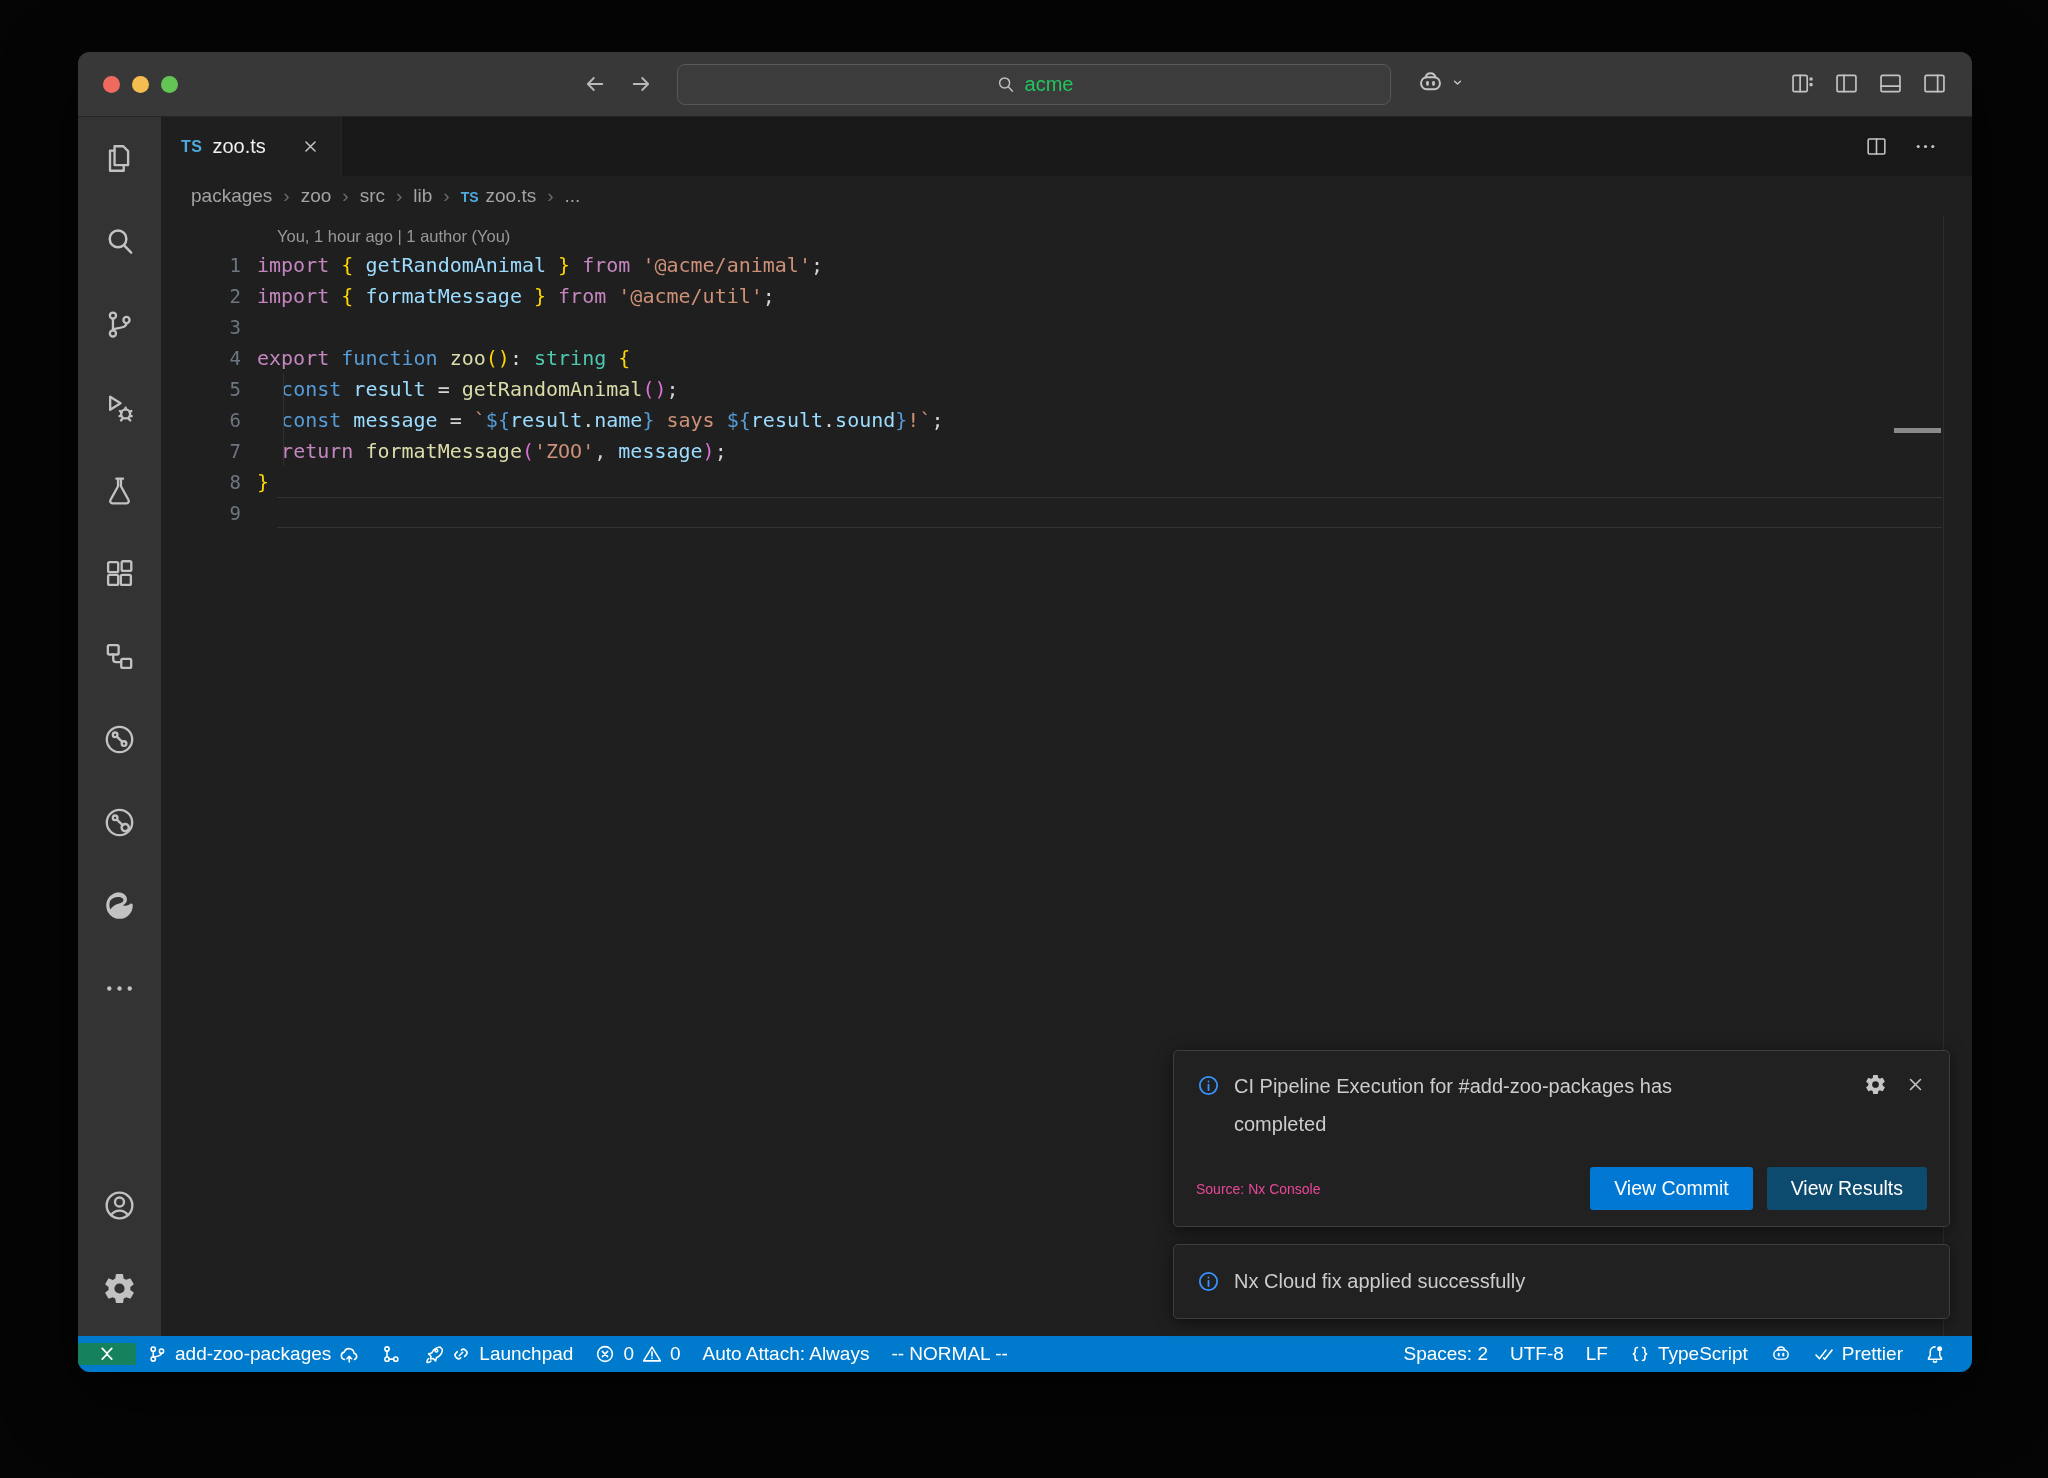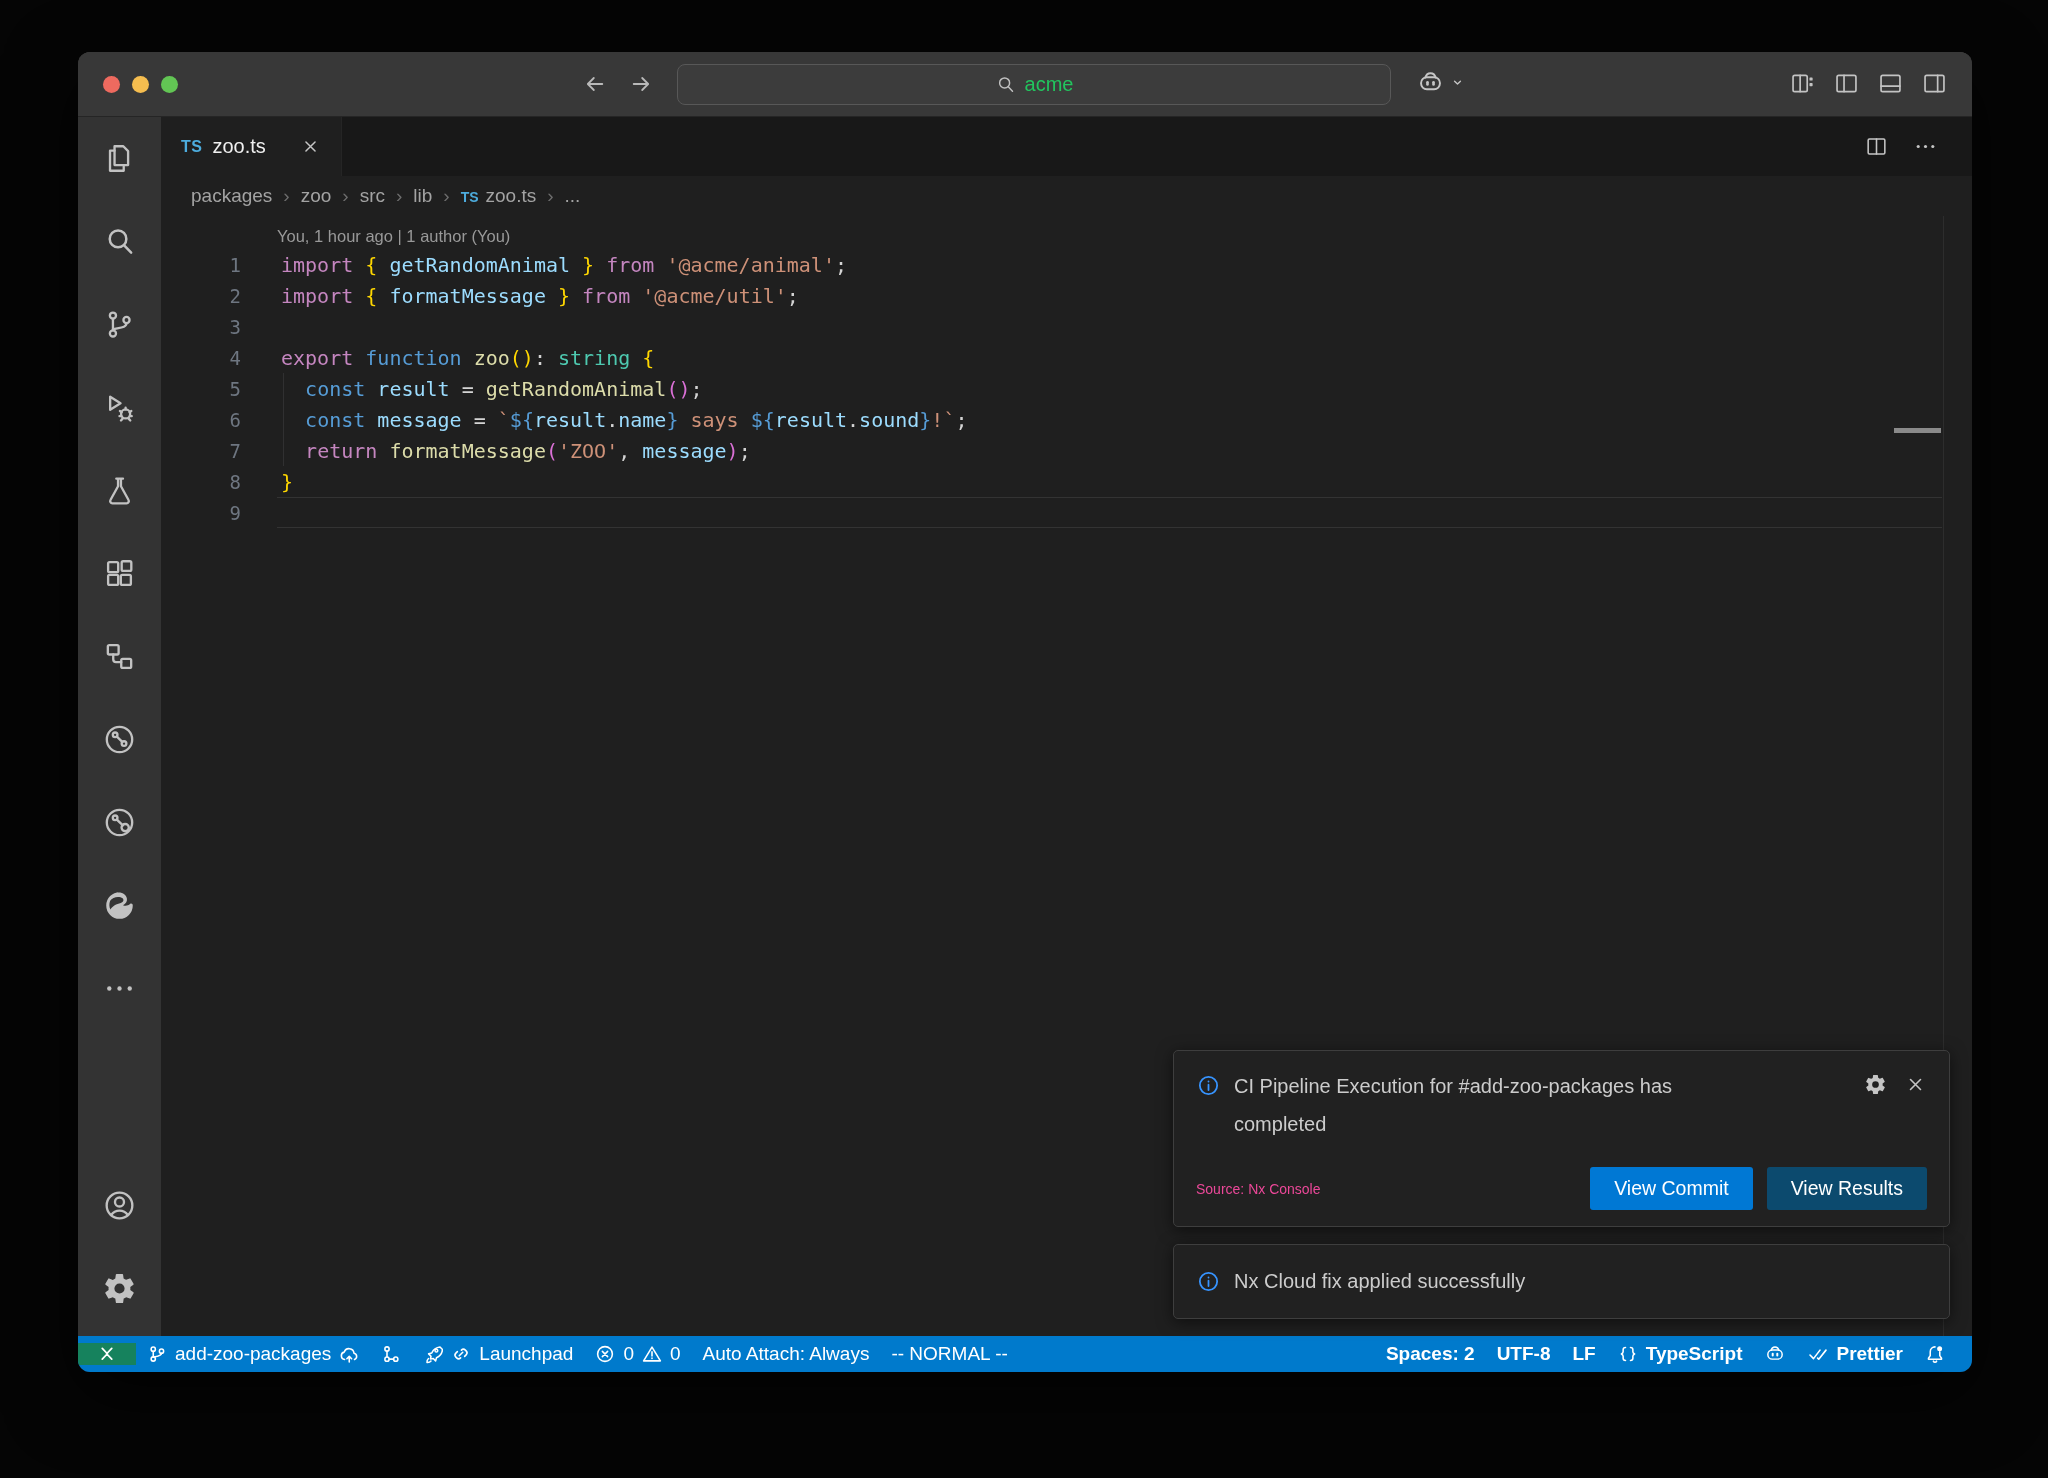--- a/index.html
+++ b/index.html
@@ -59,21 +59,21 @@
   .breadcrumbs .bc { cursor:pointer; }
   .breadcrumbs .bc-badge { font-size:14px; font-weight:bold; color:#4dacdd; margin-right:7px; }
   
   .code-area { position:relative; flex:1; overflow:hidden; padding-top:6px; }
   .codelens { margin-left:116px; height:27px; font-size:16.5px; color:#999999; cursor:pointer;
               display:flex; align-items:flex-end; padding-bottom:3px; }
   .code-line { position:relative; height:31px; display:flex; align-items:center;
                font-family:"DejaVu Sans Mono","Liberation Mono",monospace; font-size:20px; }
   .code-line .ln { width:80px; flex:0 0 80px; text-align:right; color:#6e7681; padding-right:0;
                    font-size:19px; }
-  .code-line .lc { white-space:pre; margin-left:40px; color:#d4d4d4; }
+  .code-line .lc { white-space:pre; margin-left:16px; color:#d4d4d4; }
   .code-line .guide { position:absolute; left:122px; top:0; bottom:0; width:1px; background:#303031; }
   .code-line.current::before { content:""; position:absolute; left:116px; right:30px; top:0; bottom:0;
                border-top:1px solid #333333; border-bottom:1px solid #333333; }
   .tk-kw  { color:#C586C0; } .tk-kw2 { color:#569CD6; } .tk-var { color:#9CDCFE; }
   .tk-fn  { color:#DCDCAA; } .tk-str { color:#CE9178; } .tk-type{ color:#4EC9B0; }
   .tk-b1  { color:#FFD700; } .tk-b2  { color:#DA70D6; } .tk-tpl { color:#569CD6; }
   .tk-pun { color:#D4D4D4; }
   .scroll-divider { position:absolute; top:0; bottom:0; right:28px; width:1px; background:#2d2d2d; }
   .ruler-mark { position:absolute; right:31px; top:212px; width:47px; height:5px; background:#8a8a8a; }
   
@@ -95,21 +95,21 @@
          color:#ffffff; cursor:pointer; font-family:Liberation Sans, sans-serif; }
   .btn.secondary { background:#0c4a6e; }
   .toast.slim { padding:24px 22px; }
   .toast.slim .toast-msg { line-height:25px; max-width:none; }
   .toast.slim .info-ic { margin-top:0; }
   .toast.slim .toast-row1 { align-items:center; }
   
   .statusbar { height:36px; flex:0 0 36px; display:flex; align-items:center; color:#ffffff;
                font-size:19px; overflow:hidden;gap:32px; }
   .sb-left { display:flex; align-items:stretch; }
-  .sb-right { margin-left:auto; display:flex; align-items:stretch; padding-right:16px;font-weight:bold; }
+  .sb-right { margin-left:auto; display:flex; align-items:stretch; padding-right:16px; }
   .sb-item { display:flex; align-items:center; gap:8px; padding:0 11px; cursor:pointer; white-space:nowrap; }
   .sb-item.remote { padding:0 19px; }
   .sb-item .si { width:20px; height:20px; display:inline-flex; }
   .sb-item svg { width:100%; height:100%; }
   .sb-item .si.wide { width:22px; height:22px; }
 </style>
 </head>
 <body>
 
 <div class="window">

